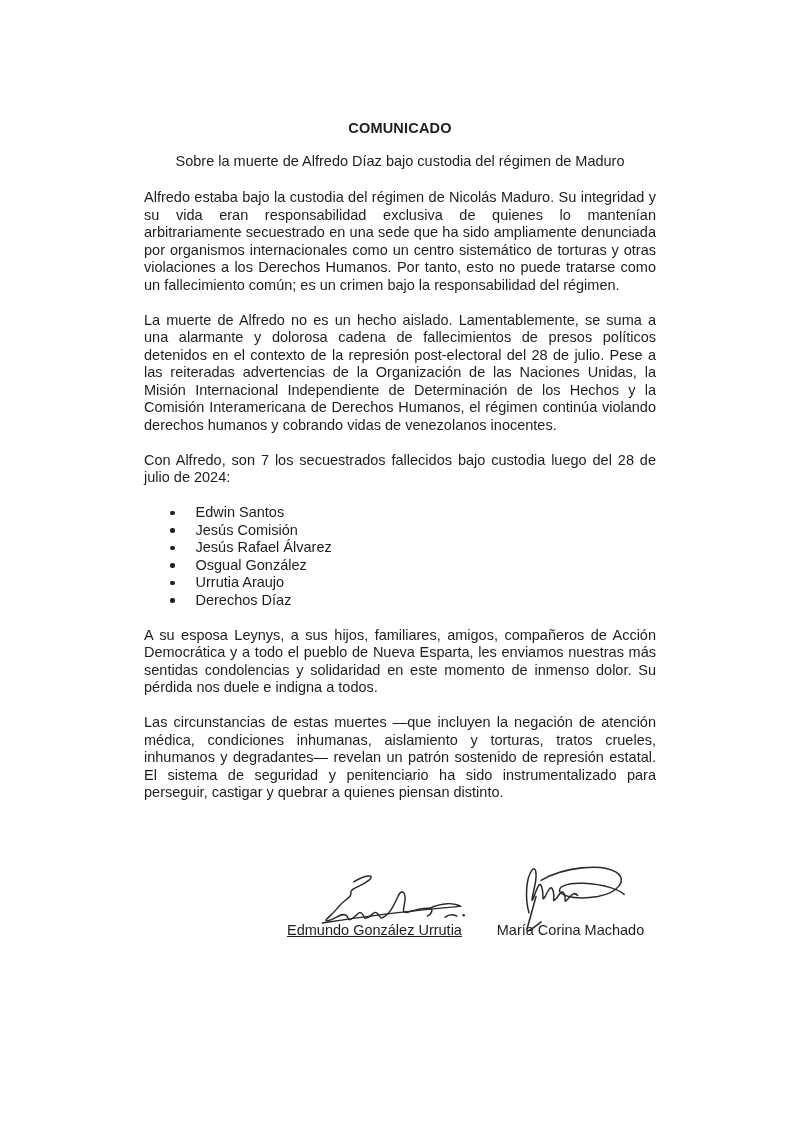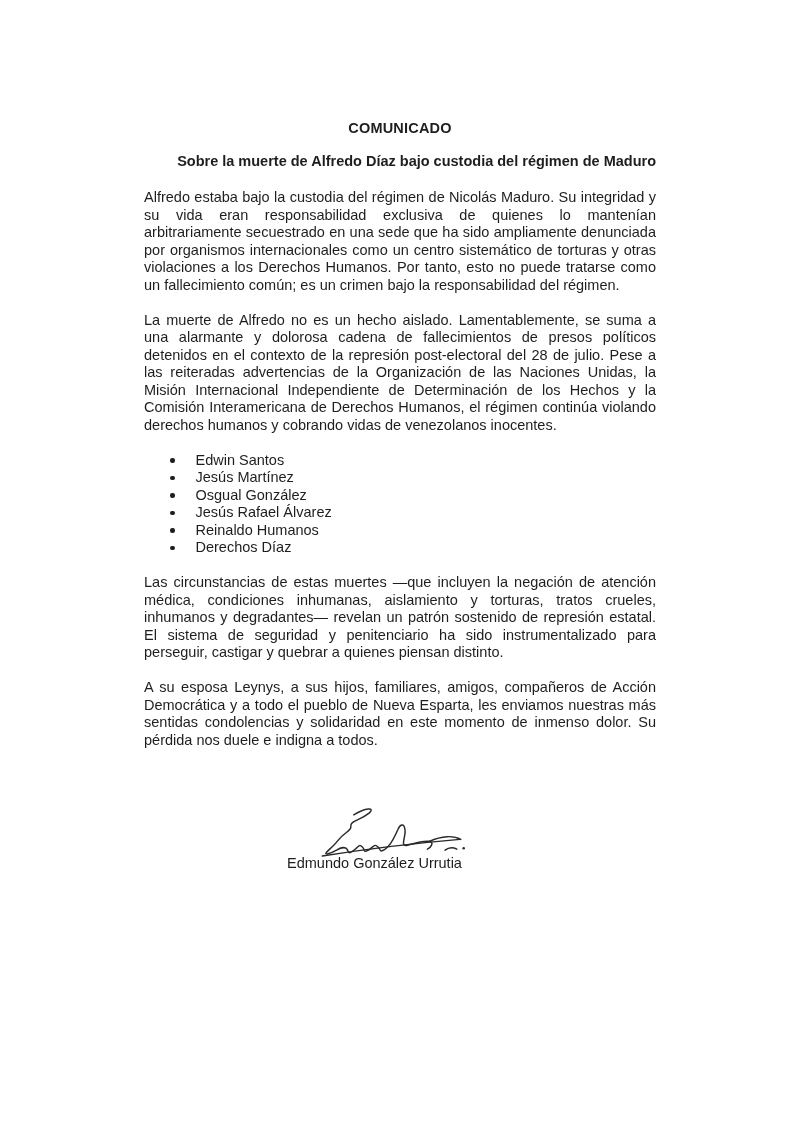--- a/index.html
+++ b/index.html
@@ -23,22 +23,22 @@
   }
   .doc-title {
     margin: 0 0 15px 0;
     text-align: center;
     font-size: 14.5px;
     font-weight: 700;
     letter-spacing: 0.2px;
   }
   .doc-subtitle {
     margin: 0 0 19px 0;
-    text-align: right;
-    font-weight: 700;
+    text-align: center;
+    font-weight: 400;
   }
   p.body-para {
     margin: 0 0 17.5px 0;
     text-align: justify;
   }
   ul.victims {
     list-style: none;
     margin: 0 0 17.5px 0;
     padding: 0;
     text-align: center;
@@ -62,20 +62,21 @@
     display: flex;
     align-items: flex-end;
     margin-top: 56px;
   }
   .sig-col {
     text-align: center;
   }
   .sig-col.left {
     margin-left: 128px;
     width: 205px;
+    text-decoration: underline;
   }
   .sig-col.right {
     margin-left: 8px;
     width: 205px;
   }
   .sig-col svg {
     display: block;
     margin: 0 auto;
   }
   .sig-col.left svg {
@@ -95,60 +96,69 @@
 <body>
 
 <div class="page">
 
   <h1 class="doc-title">COMUNICADO</h1>
 
   <p class="doc-subtitle">Sobre la muerte de Alfredo Díaz bajo custodia del régimen de Maduro</p>
 
   <p class="body-para">Alfredo estaba bajo la custodia del régimen de Nicolás Maduro. Su integridad y su vida eran responsabilidad exclusiva de quienes lo mantenían arbitrariamente secuestrado en una sede que ha sido ampliamente denunciada por organismos internacionales como un centro sistemático de torturas y otras violaciones a los Derechos Humanos. Por tanto, esto no puede tratarse como un fallecimiento común; es un crimen bajo la responsabilidad del régimen.</p>
   <p class="body-para">La muerte de Alfredo no es un hecho aislado. Lamentablemente, se suma a una alarmante y dolorosa cadena de fallecimientos de presos políticos detenidos en el contexto de la represión post-electoral del 28 de julio. Pese a las reiteradas advertencias de la Organización de las Naciones Unidas, la Misión Internacional Independiente de Determinación de los Hechos y la Comisión Interamericana de Derechos Humanos, el régimen continúa violando derechos humanos y cobrando vidas de venezolanos inocentes.</p>
+  <p class="body-para">Con Alfredo, son 7 los secuestrados fallecidos bajo custodia luego del 28 de julio de 2024:</p>
 
   <ul class="victims">
     <li>
         <span class="bullet"></span>
         <span>Edwin Santos</span>
       </li>
     <li>
         <span class="bullet"></span>
-        <span>Jesús Martínez</span>
+        <span>Jesús Comisión</span>
+      </li>
+    <li>
+        <span class="bullet"></span>
+        <span>Jesús Rafael Álvarez</span>
       </li>
     <li>
         <span class="bullet"></span>
         <span>Osgual González</span>
       </li>
     <li>
         <span class="bullet"></span>
-        <span>Jesús Rafael Álvarez</span>
-      </li>
-    <li>
-        <span class="bullet"></span>
-        <span>Reinaldo Humanos</span>
+        <span>Urrutia Araujo</span>
       </li>
     <li>
         <span class="bullet"></span>
         <span>Derechos Díaz</span>
       </li>
   </ul>
 
+  <p class="body-para">A su esposa Leynys, a sus hijos, familiares, amigos, compañeros de Acción Democrática y a todo el pueblo de Nueva Esparta, les enviamos nuestras más sentidas condolencias y solidaridad en este momento de inmenso dolor. Su pérdida nos duele e indigna a todos.</p>
   <p class="body-para">Las circunstancias de estas muertes —que incluyen la negación de atención médica, condiciones inhumanas, aislamiento y torturas, tratos crueles, inhumanos y degradantes— revelan un patrón sostenido de represión estatal. El sistema de seguridad y penitenciario ha sido instrumentalizado para perseguir, castigar y quebrar a quienes piensan distinto.</p>
-  <p class="body-para">A su esposa Leynys, a sus hijos, familiares, amigos, compañeros de Acción Democrática y a todo el pueblo de Nueva Esparta, les enviamos nuestras más sentidas condolencias y solidaridad en este momento de inmenso dolor. Su pérdida nos duele e indigna a todos.</p>
 
   <div class="signatures">
 
     <div class="sig-col left">
       <svg width="168" height="54" viewBox="0 0 170 55" fill="none" stroke="#2a2a2a" stroke-width="1.5" stroke-linecap="round" stroke-linejoin="round">
         <path d="M 44 10 C 56 3 66 2 60 8 C 50 16 40 16 41 22 C 42 26 34 28 28 36 C 22 44 12 50 17 50 C 26 48 31 41 36 44 C 40 47 37 51 43 47 C 49 43 49 39 53 43 C 56 46 53 49 59 46 C 65 42 65 39 69 43 C 72 46 70 49 76 45 C 83 40 85 33 89 25 C 91 20 95 18 96 24 C 98 32 90 43 99 41 C 106 39 114 36 121 37 C 126 38 123 43 119 45"></path>
         <path d="M 12 52 C 55 45 105 39 152 35"></path>
         <path d="M 121 37 C 134 31 146 31 153 35"></path>
         <path d="M 137 46 C 141 43 145 43 149 45"></path>
         <circle cx="156" cy="44" r="1.3" fill="#2a2a2a" stroke="none"></circle>
       </svg>
       <div class="sig-name">Edmundo González Urrutia</div>
     </div>
 
+    <div class="sig-col right">
+      <svg width="118" height="76" viewBox="0 0 115 75" fill="none" stroke="#2a2a2a" stroke-width="1.5" stroke-linecap="round" stroke-linejoin="round">
+        <path d="M 16 54 C 12 40 13 20 19 12 C 23 7 24 16 22 26 C 20 36 17 48 21 38 C 25 27 27 22 29 30 C 31 38 28 44 32 38 C 36 30 38 26 40 33 C 42 40 38 45 43 40 C 47 34 49 31 51 36 C 53 41 50 45 54 41 C 58 36 61 33 64 37"></path>
+        <path d="M 28 22 C 50 9 88 5 102 14 C 114 22 104 34 84 38 C 66 41 52 39 47 34 C 43 29 53 24 70 25 C 90 26 105 31 110 36"></path>
+        <path d="M 23 38 C 19 52 16 64 14 70 C 13 75 20 69 28 63"></path>
+      </svg>
+      <div class="sig-name">María Corina Machado</div>
+    </div>
 
   </div>
 
 </div>
 
 </body></html>

